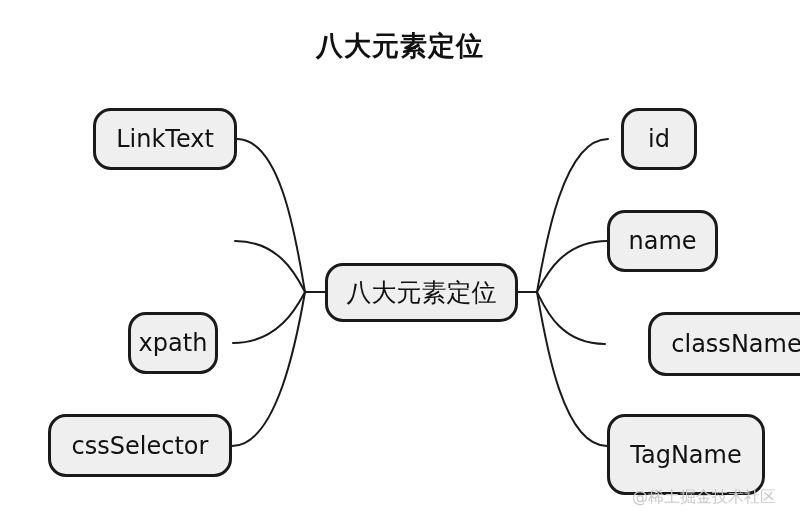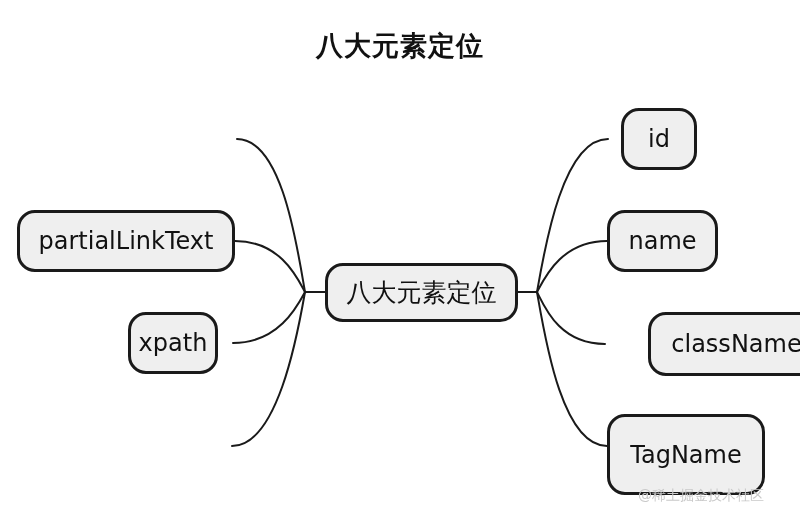--- a/index.html
+++ b/index.html
@@ -65,22 +65,22 @@
   .node-xpath           { left: 128px; top: 312px; width: 90px; height: 62px; }
   .node-cssselector     { left: 48px;  top: 414px; width: 184px; height: 63px; }
   .node-center          { left: 325px; top: 263px; width: 193px; height: 59px; font-size: 25px; }
   .node-id              { left: 621px; top: 108px; width: 76px;  height: 62px; }
   .node-name            { left: 607px; top: 210px; width: 111px; height: 62px; text-align: center; }
   .node-classname       { left: 605px; top: 312px; width: 177px; height: 64px; margin-left: 43px; }
   .node-tagname         { left: 607px; top: 414px; width: 158px; height: 81px; }
   .watermark {
     position: absolute;
     top: 487px;
-    right: 36px;
-    font-size: 14px;
+    right: 24px;
+    font-size: 16px;
     color: var(--watermark);
     z-index: 2;
   }
 </style>
 </head>
 <body>
 
 <div class="canvas">
 
   <div class="diagram-title">八大元素定位</div>
@@ -95,25 +95,28 @@
     <path d="M235,241 C280,241 297,277 305,292"></path>
     <path d="M233,343 C278,343 297,307 305,292"></path>
     <path d="M232,446 C277,446 297,338 305,292"></path>
 
     <path d="M608,139 C563,139 545,246 537,292"></path>
     <path d="M607,241 C562,241 545,277 537,292"></path>
     <path d="M605,344 C560,344 545,308 537,292"></path>
     <path d="M607,446 C562,446 545,338 537,292"></path>
   </svg>
 
-  <div class="node node-partiallinktext">
-    <span>partialLinkText</span>
+  <div class="node node-linktext">
+    <span>LinkText</span>
   </div>
   <div class="node node-xpath">
     <span>xpath</span>
+  </div>
+  <div class="node node-cssselector">
+    <span>cssSelector</span>
   </div>
 
   <div class="node node-center">
     <span>八大元素定位</span>
   </div>
 
   <div class="node node-id">
     <span>id</span>
   </div>
   <div class="node node-name">

